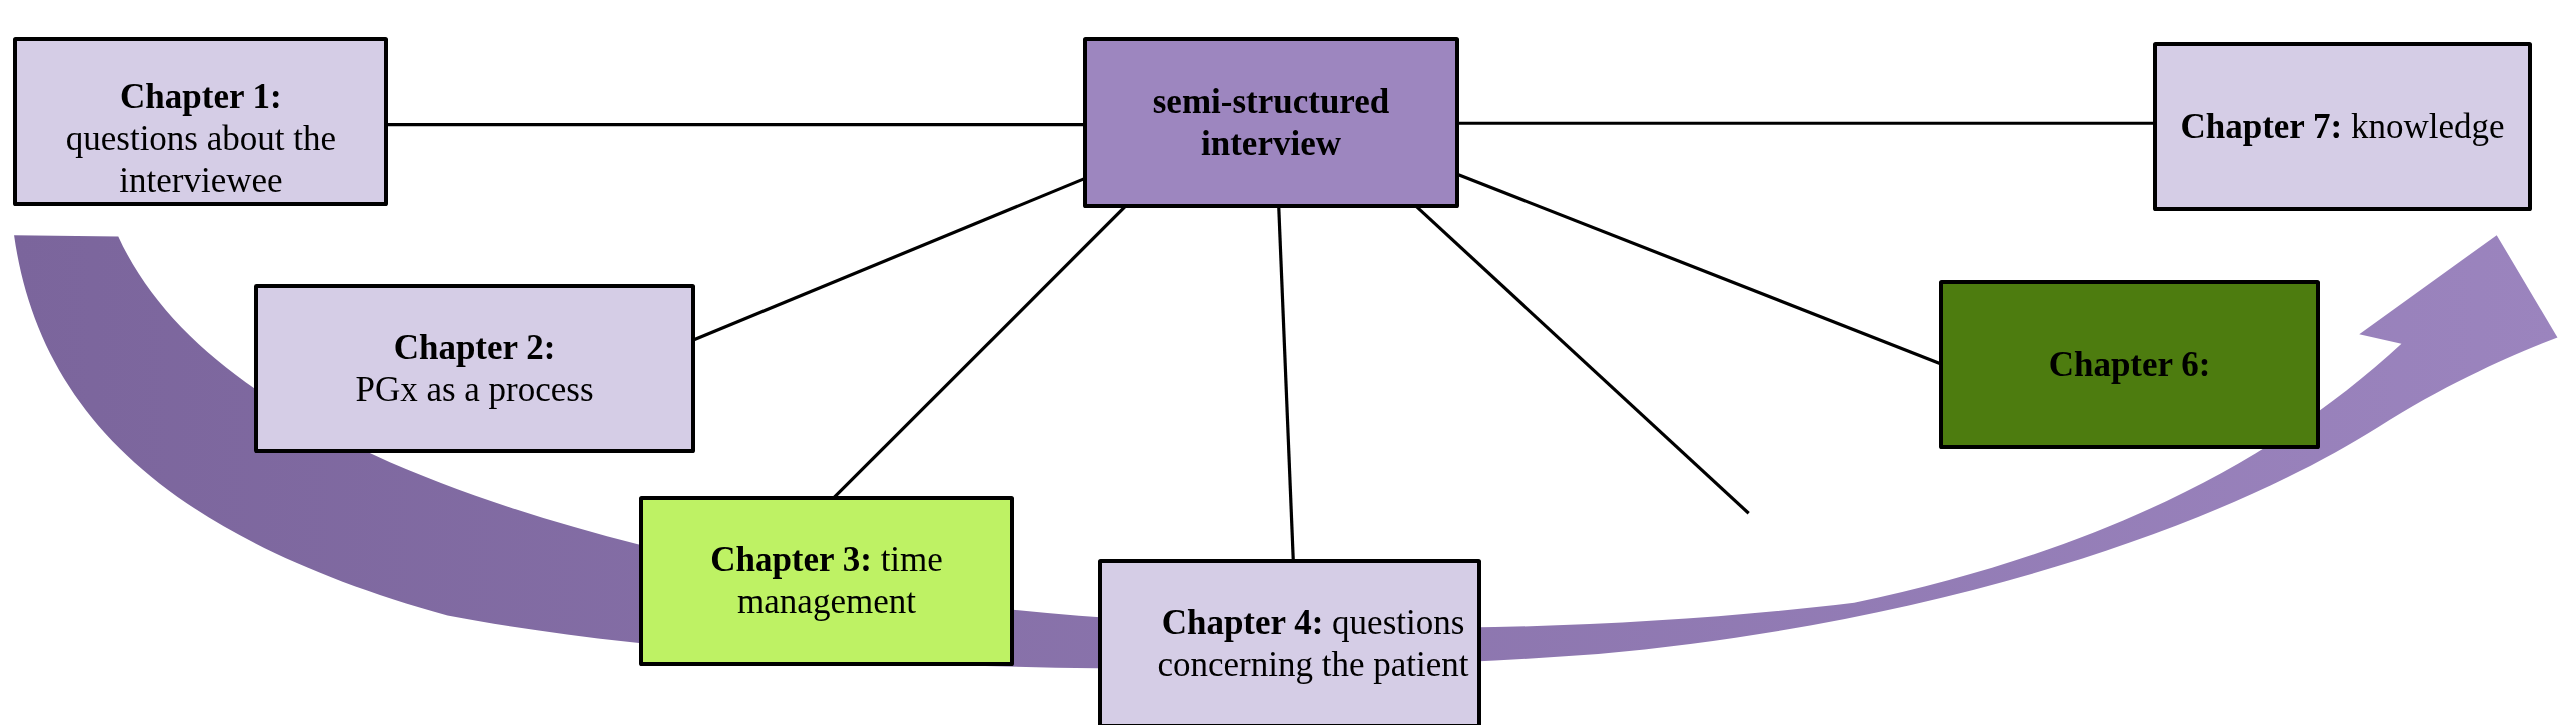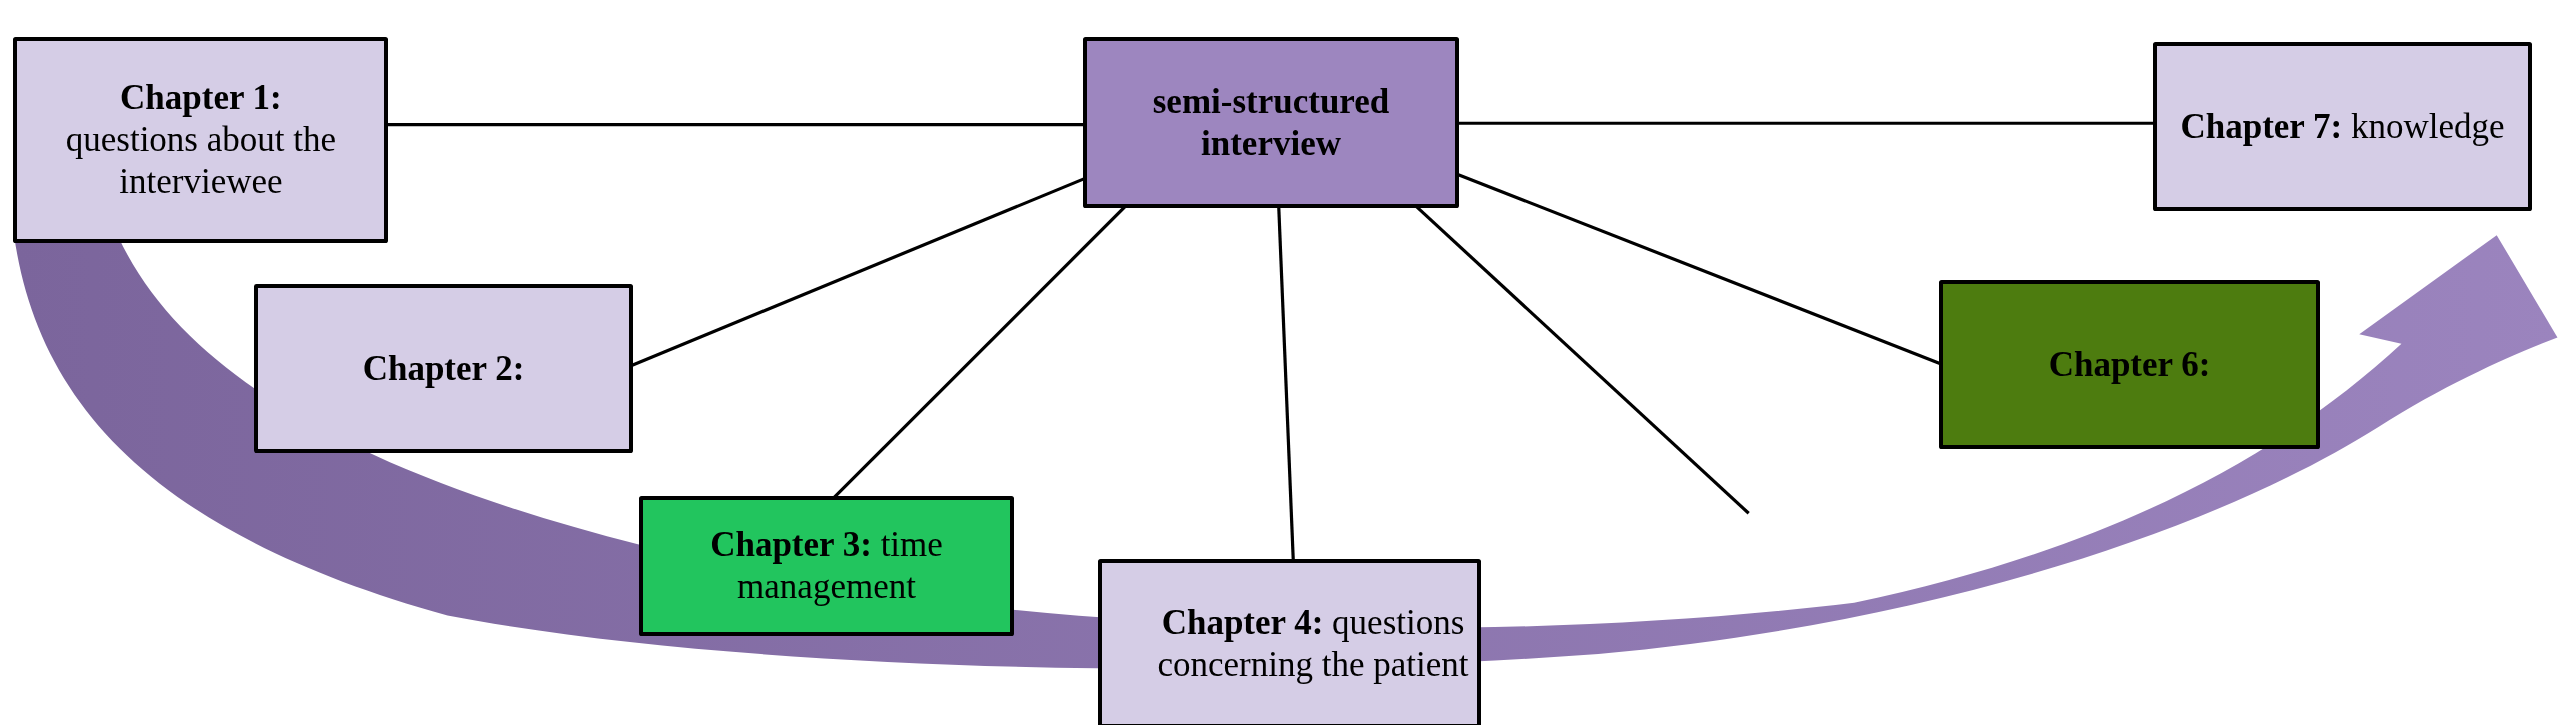--- a/index.html
+++ b/index.html
@@ -68,34 +68,35 @@
     <line x1="2280" y1="235" x2="3040" y2="533" stroke-width="5" stroke="#000000"></line>
     <line x1="2280" y1="155" x2="3370" y2="155" stroke-width="5" stroke="#000000"></line>
   </svg>
 
   <div class="node" style="left: 1083px; top: 13.4px; width: 376px; height: 171px; background-color: rgb(157, 134, 191); border-color: rgb(0, 0, 0);">
     <div class="node-text">
       <strong>semi-structured interview</strong>
     </div>
   </div>
 
-  <div class="node" style="left: 13.4px; top: 13.4px; width: 375px; height: 206px; background-color: rgb(213, 205, 230); border-color: rgb(0, 0, 0);">
+  <div class="node" style="left: 13.4px; top: 13.4px; width: 375px; height: 169px; background-color: rgb(213, 205, 230); border-color: rgb(0, 0, 0); align-items: flex-end;">
     <div class="node-text">
       <strong>Chapter 1:</strong><br>
       <span>questions about the interviewee</span>
     </div>
   </div>
 
-  <div class="node" style="left: 254px; top: 260px; width: 379px; height: 169px; background-color: rgb(213, 205, 230); border-color: rgb(0, 0, 0);">
+  <div class="node" style="left: 254px; top: 260px; width: 441px; height: 169px; background-color: rgb(213, 205, 230); border-color: rgb(0, 0, 0);">
     <div class="node-text">
       <strong>Chapter 2:</strong><br>
+      <span>PGx as a process</span>
     </div>
   </div>
 
-  <div class="node" style="left: 639px; top: 472px; width: 375px; height: 140px; background-color: #22c55e; border-color: rgb(0, 0, 0);">
+  <div class="node" style="left: 639px; top: 472px; width: 375px; height: 170px; background-color: #bef264; border-color: rgb(0, 0, 0);">
     <div class="node-text">
       <strong>Chapter 3:</strong>
       <span>time management</span>
     </div>
   </div>
 
   <div class="node" style="left: 1098px; top: 535px; width: 383px; height: 169px; background-color: rgb(213, 205, 230); border-color: rgb(0, 0, 0); padding-left: 47px;">
     <div class="node-text">
       <strong>Chapter 4:</strong>
       <span>questions concerning the patient</span>

